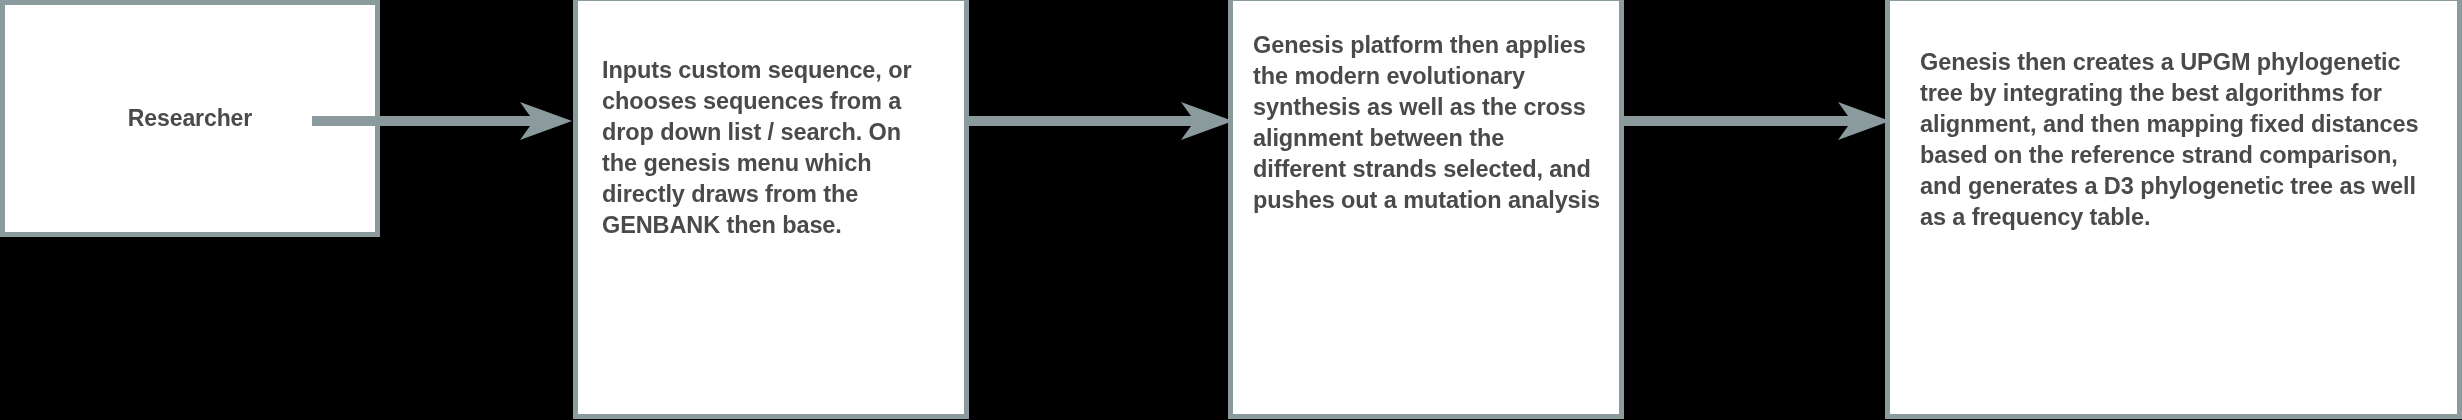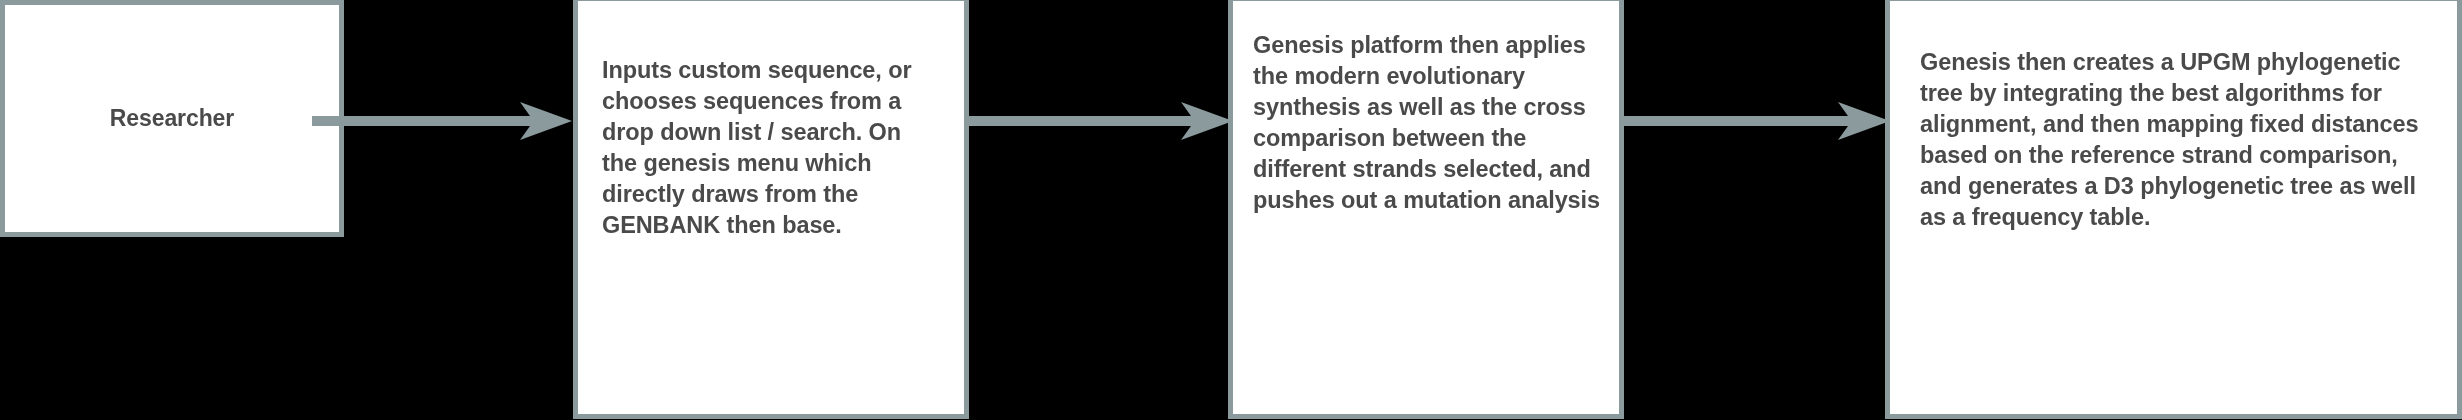--- a/index.html
+++ b/index.html
@@ -37,21 +37,21 @@
     font-size: 23.5px;
     line-height: 31px;
     letter-spacing: -0.1px;
     white-space: pre-line;
   }
 
   
   #node-researcher {
     left: 0px;
     top: 0px;
-    width: 344px;
+    width: 380px;
     height: 237px;
     display: flex;
     align-items: center;
     justify-content: center;
   }
   #node-researcher .node-text {
     text-align: center;
     font-size: 23px;
   }
 
@@ -114,21 +114,21 @@
     <div class="node-text">Inputs custom sequence, or chooses sequences from a drop down list / search. On the genesis menu which directly draws from the GENBANK then base.</div>
   </div>
 
   <div class="connector" id="connector-2">
     <svg viewBox="0 0 268 52" preserveAspectRatio="none">
       <path d="M0,21 L226,21 L216,7 L268,26 L216,45 L226,31 L0,31 Z" fill="#8a9a9d"></path>
     </svg>
   </div>
 
   <div class="node" id="node-genesis-platform">
-    <div class="node-text">Genesis platform then applies the modern evolutionary synthesis as well as the cross comparison between the different strands selected, and pushes out a mutation analysis</div>
+    <div class="node-text">Genesis platform then applies the modern evolutionary synthesis as well as the cross alignment between the different strands selected, and pushes out a mutation analysis</div>
   </div>
 
   <div class="connector" id="connector-3">
     <svg viewBox="0 0 270 52" preserveAspectRatio="none">
       <path d="M0,21 L228,21 L218,7 L270,26 L218,45 L228,31 L0,31 Z" fill="#8a9a9d"></path>
     </svg>
   </div>
 
   <div class="node" id="node-genesis-tree">
     <div class="node-text">Genesis then creates a UPGM phylogenetic tree by integrating the best algorithms for alignment, and then mapping fixed distances based on the reference strand comparison, and generates a D3 phylogenetic tree as well as a frequency table.</div>

